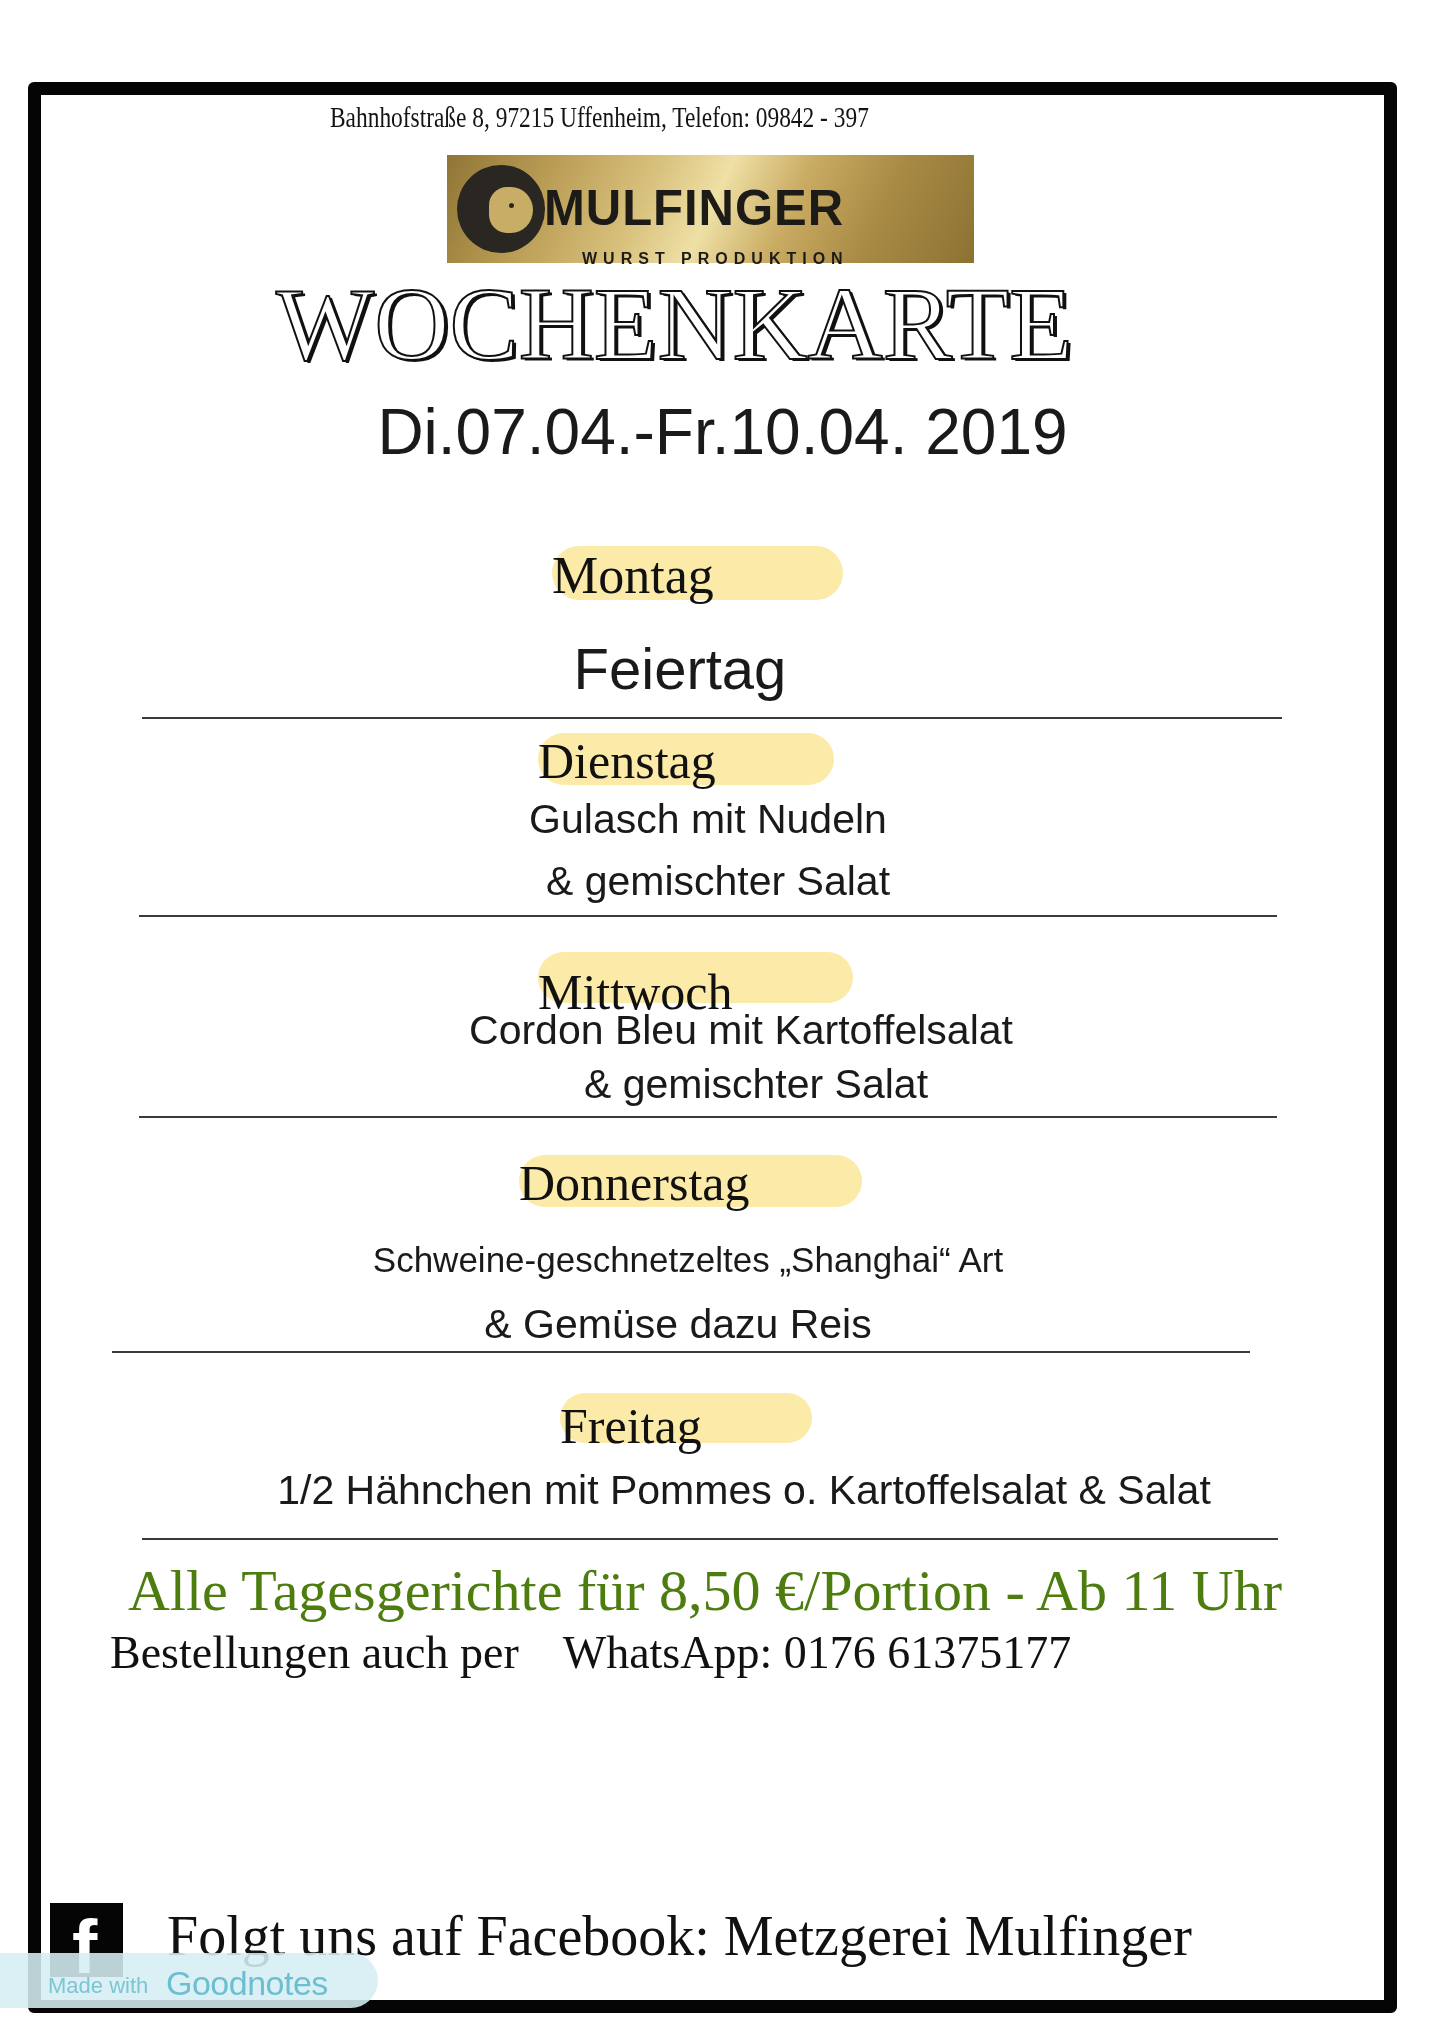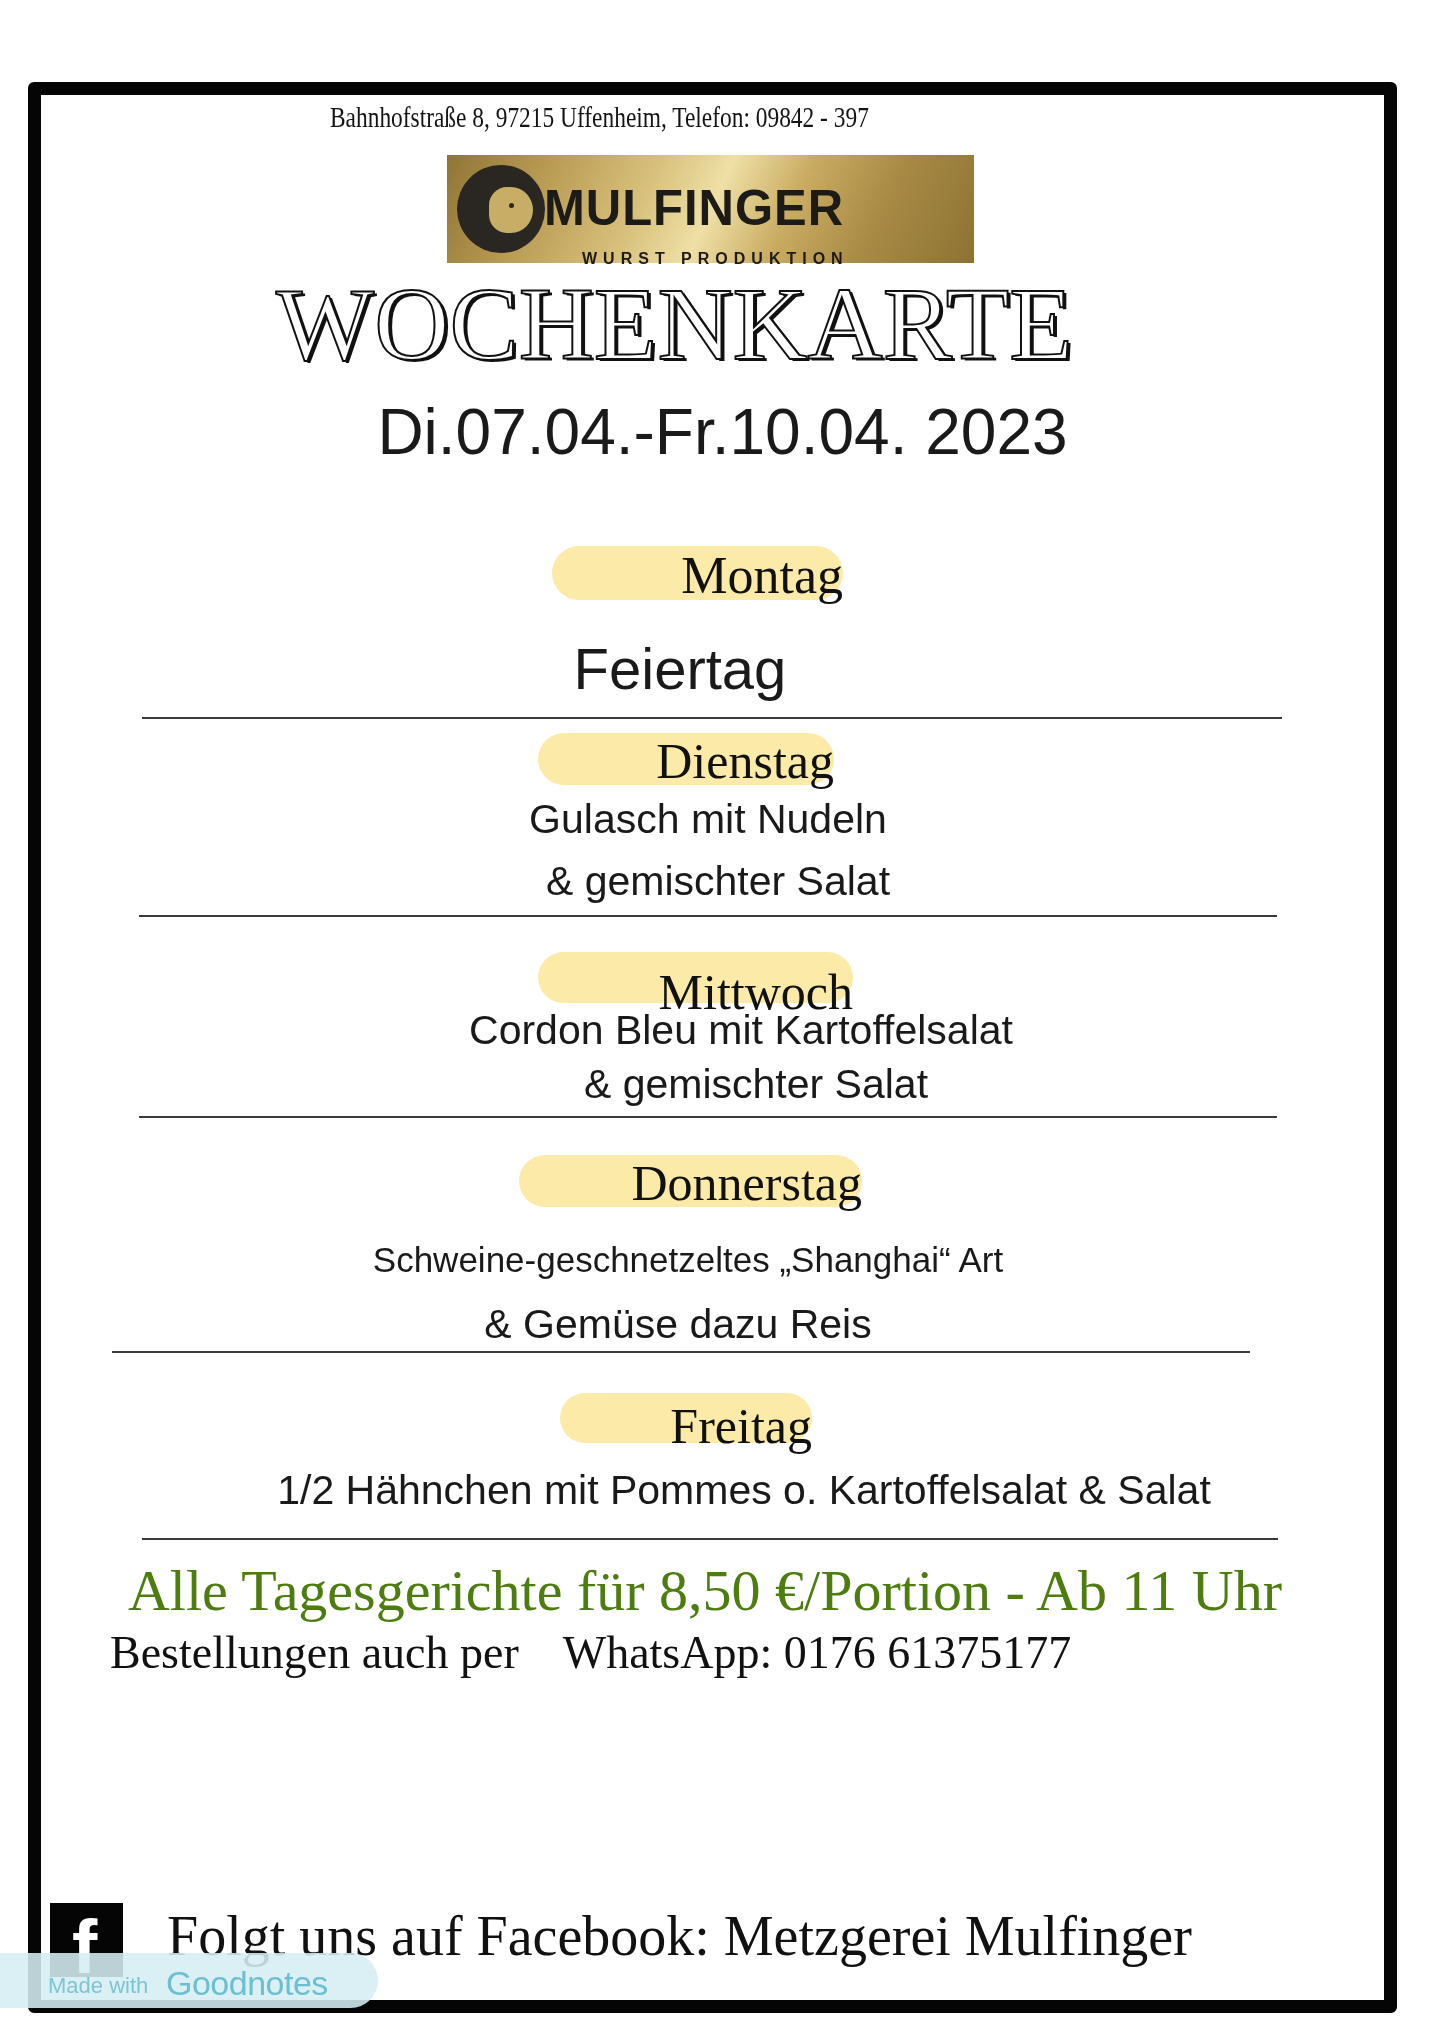--- a/index.html
+++ b/index.html
@@ -17,21 +17,21 @@
   .logo .pig::after { content:""; position:absolute; left:32px; top:22px; width:44px; height:46px; border-radius:40% 50% 50% 40%; background:#c8ad66; }
   .logo .pig .eye { position:absolute; left:52px; top:38px; width:5px; height:5px; border-radius:50%; background:#2a2722; z-index:2; }
   .logo .brand { position:absolute; left:97px; top:28px; font-family:"Liberation Sans", sans-serif; font-weight:bold; font-size:50px; letter-spacing:1px; color:#1d1b18; transform:scaleX(0.98); transform-origin:left top; line-height:1; }
   .logo .sub { position:absolute; left:135px; top:74px; font-family:"Liberation Sans", sans-serif; font-weight:bold; font-size:16px; letter-spacing:6px; color:#1d1b18; line-height:1;margin-top:22px; }
 
   .title { left:232px; top:272px; width:885px; font-size:104px; line-height:1; color:#ffffff;
     -webkit-text-stroke:2px #111; text-shadow:3px 2px 0 #111; letter-spacing:0px; text-align:center; transform:scaleX(1.0); }
   .date { left:360px; top:400px; width:725px; font-size:64px; line-height:1; text-align:center; color:#1a1a1a; }
 
   .pill { position:absolute; background:#fbeaa8; border-radius:28px; }
-  .pill span { display:block; text-align:right; font-family:"Liberation Serif", serif; color:#111; line-height:1; }
+  .pill span { display:block; text-align:left; font-family:"Liberation Serif", serif; color:#111; line-height:1; }
 
   .dish { position:absolute; font-family:"Liberation Sans", sans-serif; color:#1a1a1a; text-align:center; white-space:nowrap; line-height:1; }
   .divider { position:absolute; height:2px; background:#3a3a3a; }
 
   .price { left:60px; top:1562px; width:1290px; font-size:58px; line-height:1; text-align:center; color:#4d7c0f; }
   .order { left:110px; top:1630px; font-size:46px; line-height:1; color:#111; }
 
   .fb-box { position:absolute; left:50px; top:1903px; width:73px; height:74px; background:#050505; }
   .fb-box .f { position:absolute; left:22px; top:6px; font-family:"Liberation Sans", sans-serif; font-weight:bold; font-size:76px; color:#ffffff; line-height:1; }
   .fb-text { left:167px; top:1908px; font-size:56px; line-height:1; color:#111; }
@@ -49,21 +49,21 @@
 
 <div class="abs logo">
   <div class="pig">
       <div class="eye"></div>
     </div>
   <div class="brand">MULFINGER</div>
   <div class="sub">WURST PRODUKTION</div>
 </div>
 
 <div class="abs title serif">WOCHENKARTE</div>
-<div class="abs date sans">Di.07.04.-Fr.10.04. 2023</div>
+<div class="abs date sans">Di.07.04.-Fr.10.04. 2019</div>
 
 <div class="pill" style="left:552px; top:546px; width:291px; height:54px;">
   <span style="font-size:52px; padding-top:4px;">Montag</span>
 </div>
 <div class="dish" style="left:462px; top:640px; width:436px; font-size:58px;">Feiertag</div>
 <div class="divider" style="left:142px; top:717px; width:1140px;"></div>
 
 <div class="pill" style="left:538px; top:733px; width:296px; height:52px;">
   <span style="font-size:50px; padding-top:3px;">Dienstag</span>
 </div>

